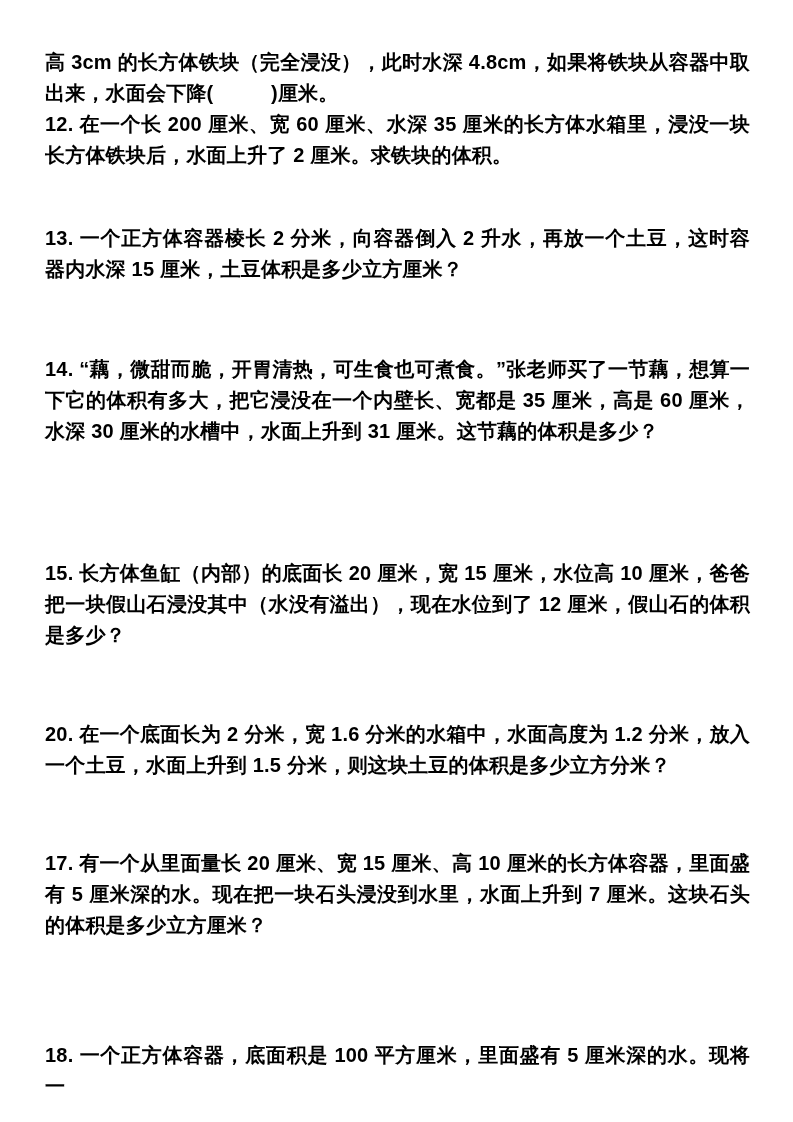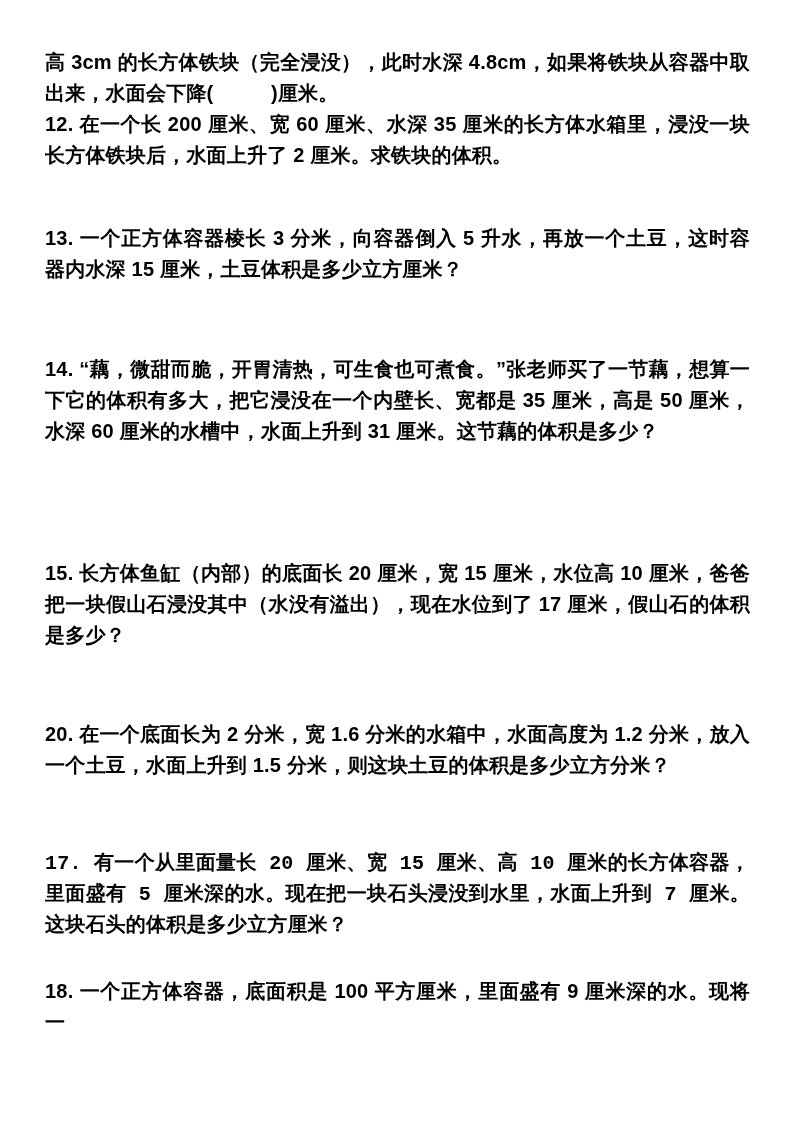--- a/index.html
+++ b/index.html
@@ -31,37 +31,37 @@
     text-align: justify;
     letter-spacing: 0.2px;
     word-break: break-all;
   }
   
   .after-p12 { margin-bottom: 52px; }
   .after-p13 { margin-bottom: 69px; }
   .after-p14 { margin-bottom: 111px; }
   .after-p15 { margin-bottom: 68px; }
   .after-p16 { margin-bottom: 67px; }
-  .after-p17 { margin-bottom: 35px; font-family: Liberation Mono, monospace; }
+  .after-p17 { margin-bottom: 99px; }
 </style>
 </head>
 <body>
 
 <div class="page">
 
   <p class="para">高 3cm 的长方体铁块（完全浸没），此时水深 4.8cm，如果将铁块从容器中取出来，水面会下降(          )厘米。</p>
 
 
   <p class="para after-p12">12. 在一个长 200 厘米、宽 60 厘米、水深 35 厘米的长方体水箱里，浸没一块长方体铁块后，水面上升了 2 厘米。求铁块的体积。</p>
 
-  <p class="para after-p13">13. 一个正方体容器棱长 3 分米，向容器倒入 5 升水，再放一个土豆，这时容器内水深 15 厘米，土豆体积是多少立方厘米？</p>
+  <p class="para after-p13">13. 一个正方体容器棱长 2 分米，向容器倒入 2 升水，再放一个土豆，这时容器内水深 15 厘米，土豆体积是多少立方厘米？</p>
 
-  <p class="para after-p14">14. “藕，微甜而脆，开胃清热，可生食也可煮食。”张老师买了一节藕，想算一下它的体积有多大，把它浸没在一个内壁长、宽都是 35 厘米，高是 50 厘米，水深 60 厘米的水槽中，水面上升到 31 厘米。这节藕的体积是多少？</p>
+  <p class="para after-p14">14. “藕，微甜而脆，开胃清热，可生食也可煮食。”张老师买了一节藕，想算一下它的体积有多大，把它浸没在一个内壁长、宽都是 35 厘米，高是 60 厘米，水深 30 厘米的水槽中，水面上升到 31 厘米。这节藕的体积是多少？</p>
 
-  <p class="para after-p15">15. 长方体鱼缸（内部）的底面长 20 厘米，宽 15 厘米，水位高 10 厘米，爸爸把一块假山石浸没其中（水没有溢出），现在水位到了 17 厘米，假山石的体积是多少？</p>
+  <p class="para after-p15">15. 长方体鱼缸（内部）的底面长 20 厘米，宽 15 厘米，水位高 10 厘米，爸爸把一块假山石浸没其中（水没有溢出），现在水位到了 12 厘米，假山石的体积是多少？</p>
 
   <p class="para after-p16">20. 在一个底面长为 2 分米，宽 1.6 分米的水箱中，水面高度为 1.2 分米，放入一个土豆，水面上升到 1.5 分米，则这块土豆的体积是多少立方分米？</p>
 
   <p class="para after-p17">17. 有一个从里面量长 20 厘米、宽 15 厘米、高 10 厘米的长方体容器，里面盛有 5 厘米深的水。现在把一块石头浸没到水里，水面上升到 7 厘米。这块石头的体积是多少立方厘米？</p>
 
-  <p class="para">18. 一个正方体容器，底面积是 100 平方厘米，里面盛有 9 厘米深的水。现将一</p>
+  <p class="para">18. 一个正方体容器，底面积是 100 平方厘米，里面盛有 5 厘米深的水。现将一</p>
 
 </div>
 
 </body></html>

